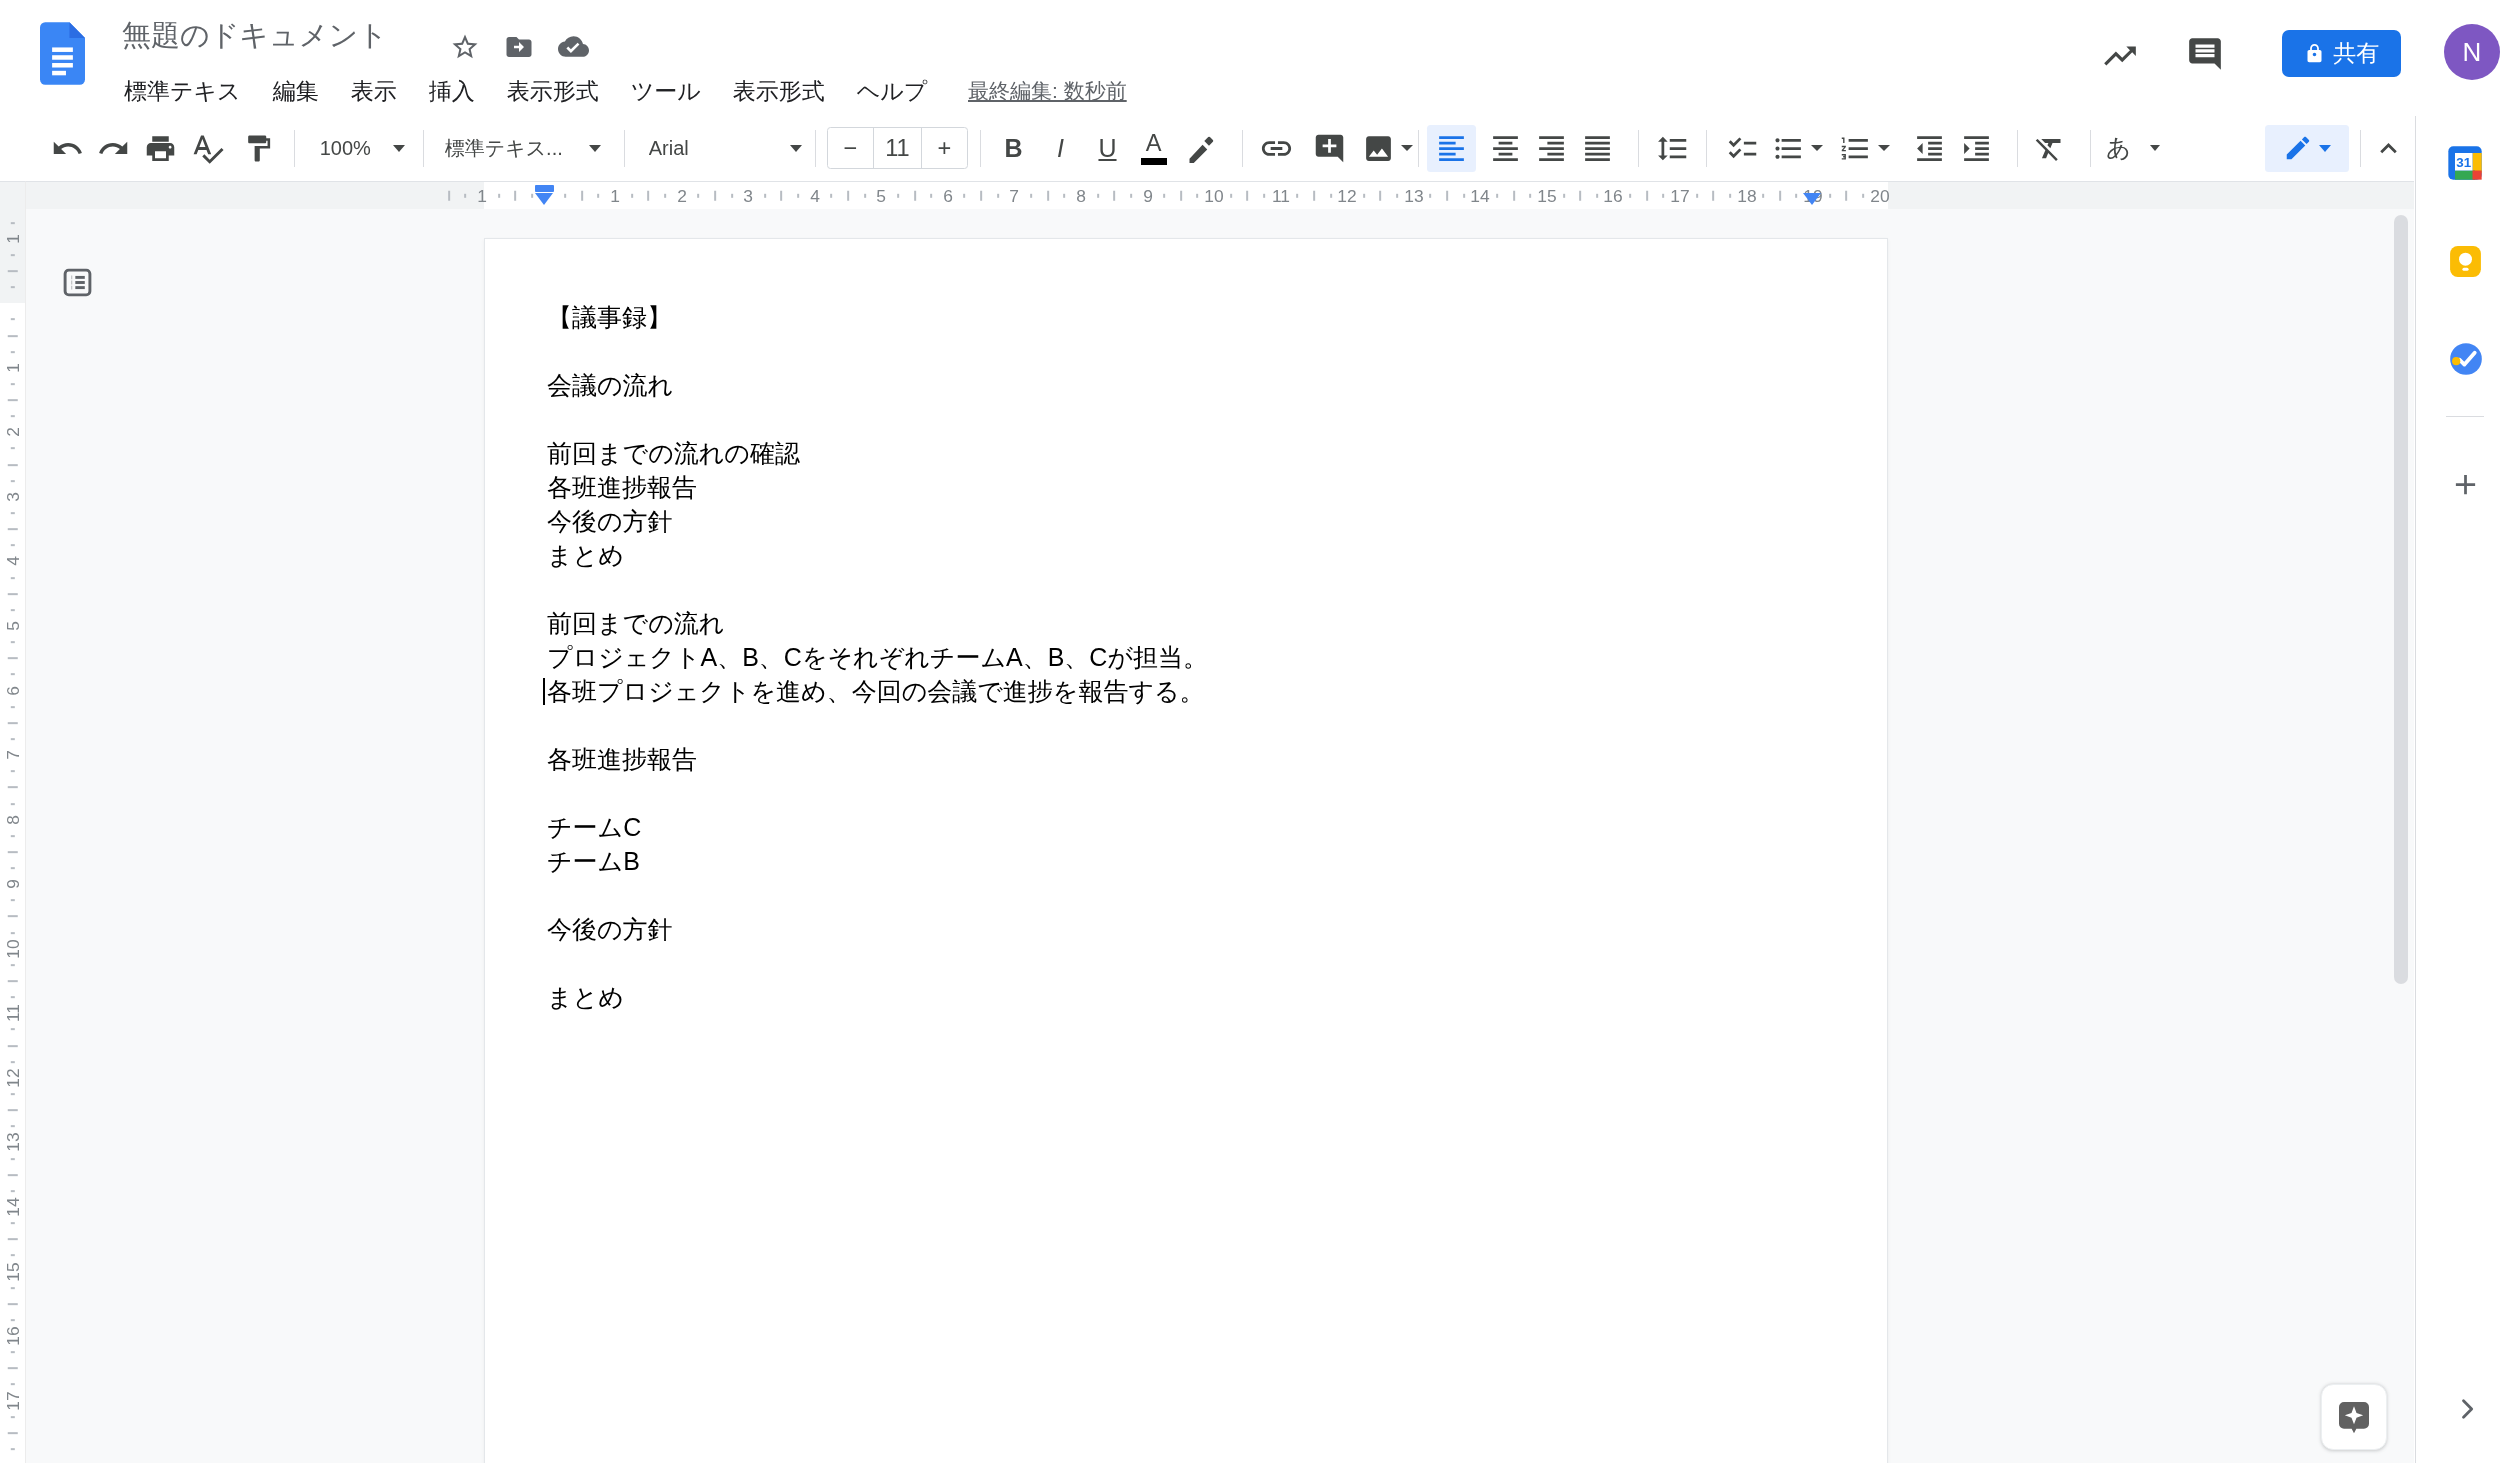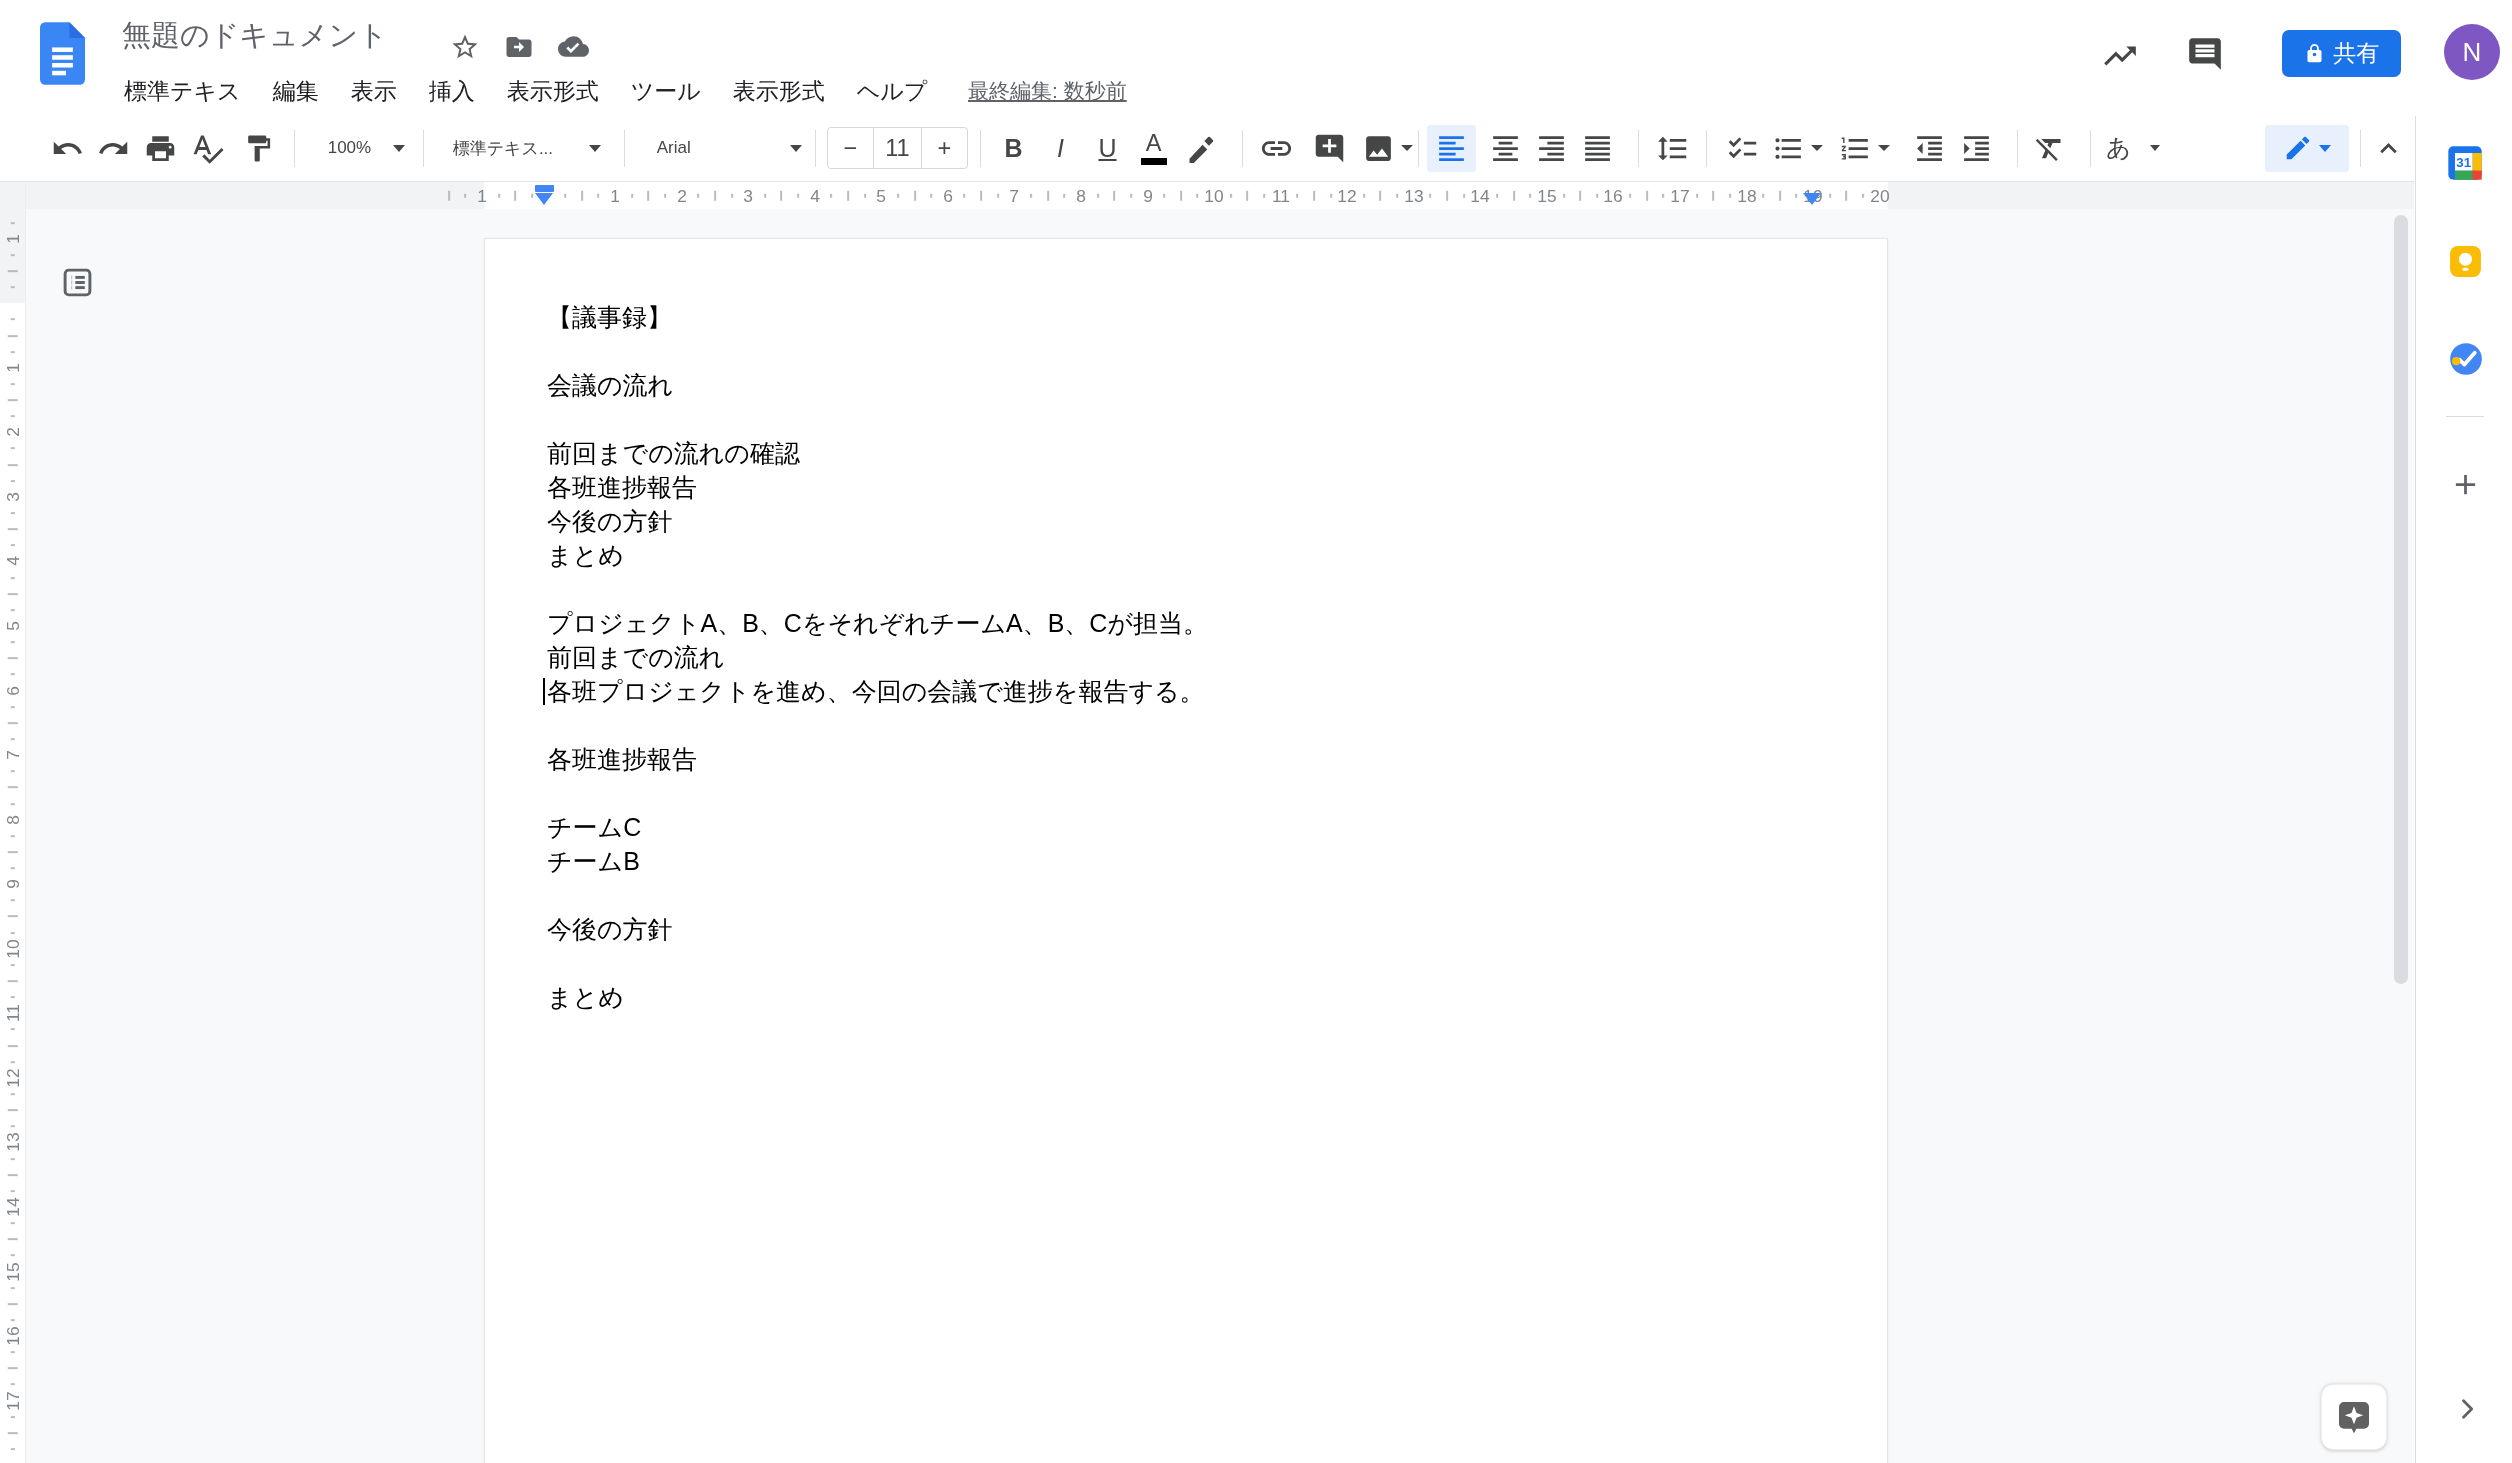--- a/index.html
+++ b/index.html
@@ -24,21 +24,21 @@
   #avatar { position:absolute; left:2444px; top:24.4px; width:56px; height:56px; border-radius:50%;
     background:#7e57c2; color:#fff; font-size:26px; display:flex; align-items:center; justify-content:center; cursor:pointer; }
 
   
   #toolbar { position:absolute; left:0; top:116px; width:2512px; height:65px; background:#fff; }
   .tb-btn { position:absolute; top:8.7px; height:47px; width:45px; display:flex; align-items:center;
     justify-content:center; border:none; background:none; border-radius:3.5px; color:#444746; cursor:pointer; }
   .tb-sep { position:absolute; top:14px; width:0.9px; height:37px; background:#dadce0; }
   .tb-dd { position:absolute; top:8.7px; height:47px; display:flex; align-items:center;
     justify-content:space-between; padding:0 8.7px; border:none; background:none; border-radius:3.5px; cursor:pointer; }
-  .tb-dd .lbl { font-size:17px; color:#444746; white-space:nowrap; overflow:hidden;margin-left:8px; }
+  .tb-dd .lbl { font-size:20px; color:#444746; white-space:nowrap; overflow:hidden; }
   .caret { width:0; height:0; border-left:6.1px solid transparent; border-right:6.1px solid transparent;
     border-top:7px solid #444746; flex:none; margin-left:7px; }
   #size-box { position:absolute; left:827px; top:11.3px; width:141px; height:42px; border:0.9px solid #d3d7dc;
     border-radius:3.5px; display:flex; }
   #size-box > div { display:flex; align-items:center; justify-content:center; font-size:23.6px; color:#444746; cursor:pointer; }
   #size-minus { width:45px; } #size-value { width:49px; border-left:0.9px solid #d3d7dc; border-right:0.9px solid #d3d7dc; }
   #size-plus { width:45px; }
   .b-bold { font-weight:bold; font-size:25px; }
   .b-italic { font-style:italic; font-size:25px; font-weight:500; }
   .b-under { text-decoration:underline; font-size:25px; }
@@ -519,22 +519,22 @@
     <div id="doc-text">
         <div class="doc-line">【議事録】</div>
         <div class="doc-line">&nbsp;</div>
         <div class="doc-line">会議の流れ</div>
         <div class="doc-line">&nbsp;</div>
         <div class="doc-line">前回までの流れの確認</div>
         <div class="doc-line">各班進捗報告</div>
         <div class="doc-line">今後の方針</div>
         <div class="doc-line">まとめ</div>
         <div class="doc-line">&nbsp;</div>
+        <div class="doc-line">前回までの流れ</div>
         <div class="doc-line">プロジェクトA、B、CをそれぞれチームA、B、Cが担当。</div>
-        <div class="doc-line">前回までの流れ</div>
         <div class="doc-line">各班プロジェクトを進め、今回の会議で進捗を報告する。<span id="text-caret"></span></div>
         <div class="doc-line">&nbsp;</div>
         <div class="doc-line">各班進捗報告</div>
         <div class="doc-line">&nbsp;</div>
         <div class="doc-line">チームC</div>
         <div class="doc-line">チームB</div>
         <div class="doc-line">&nbsp;</div>
         <div class="doc-line">今後の方針</div>
         <div class="doc-line">&nbsp;</div>
         <div class="doc-line">まとめ</div>

